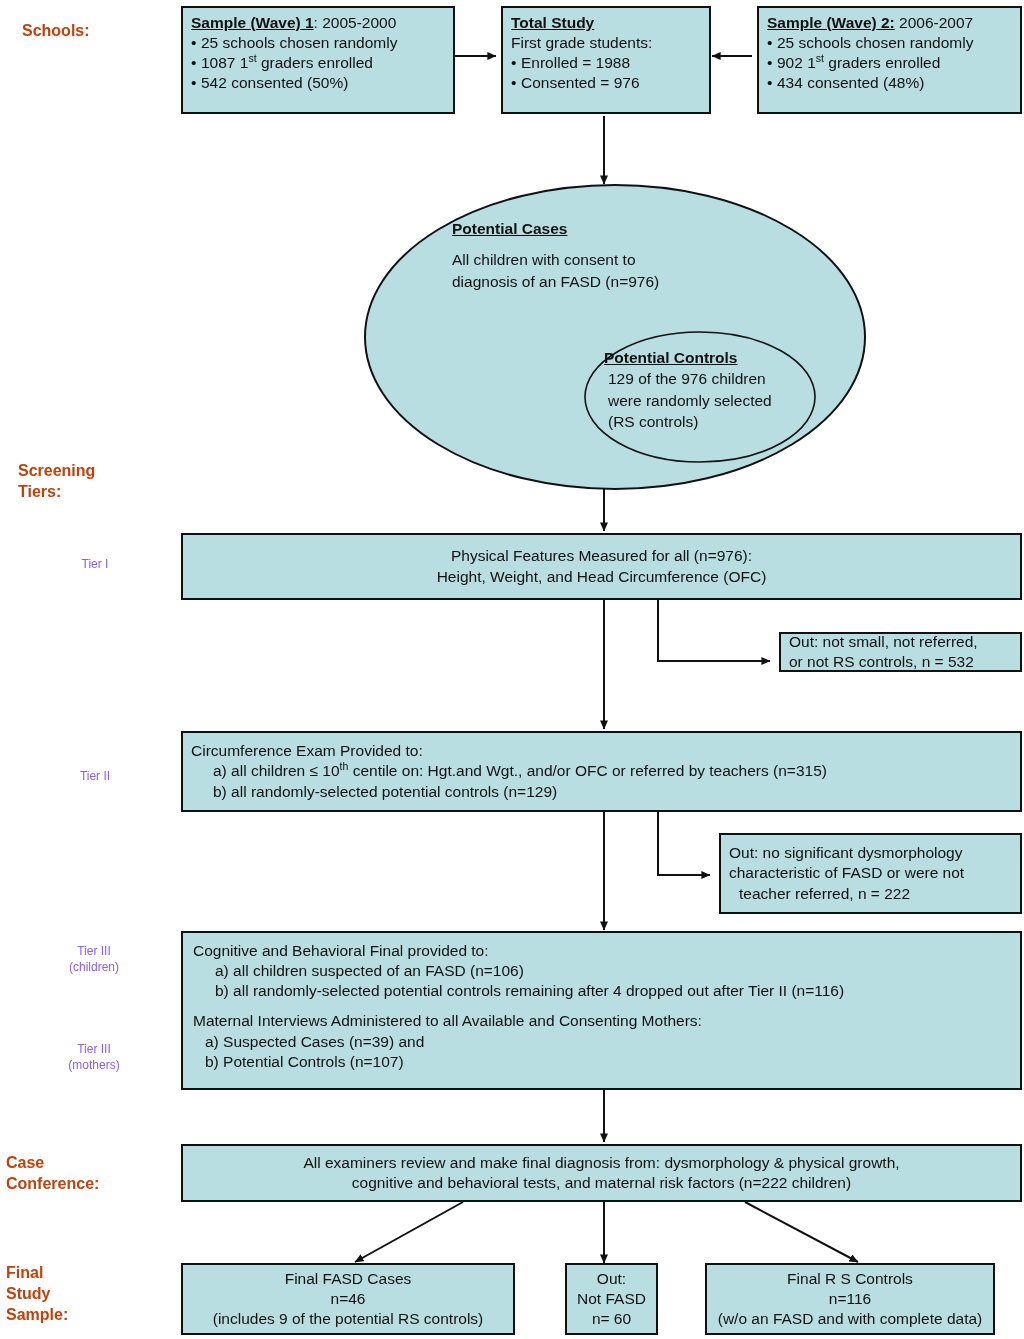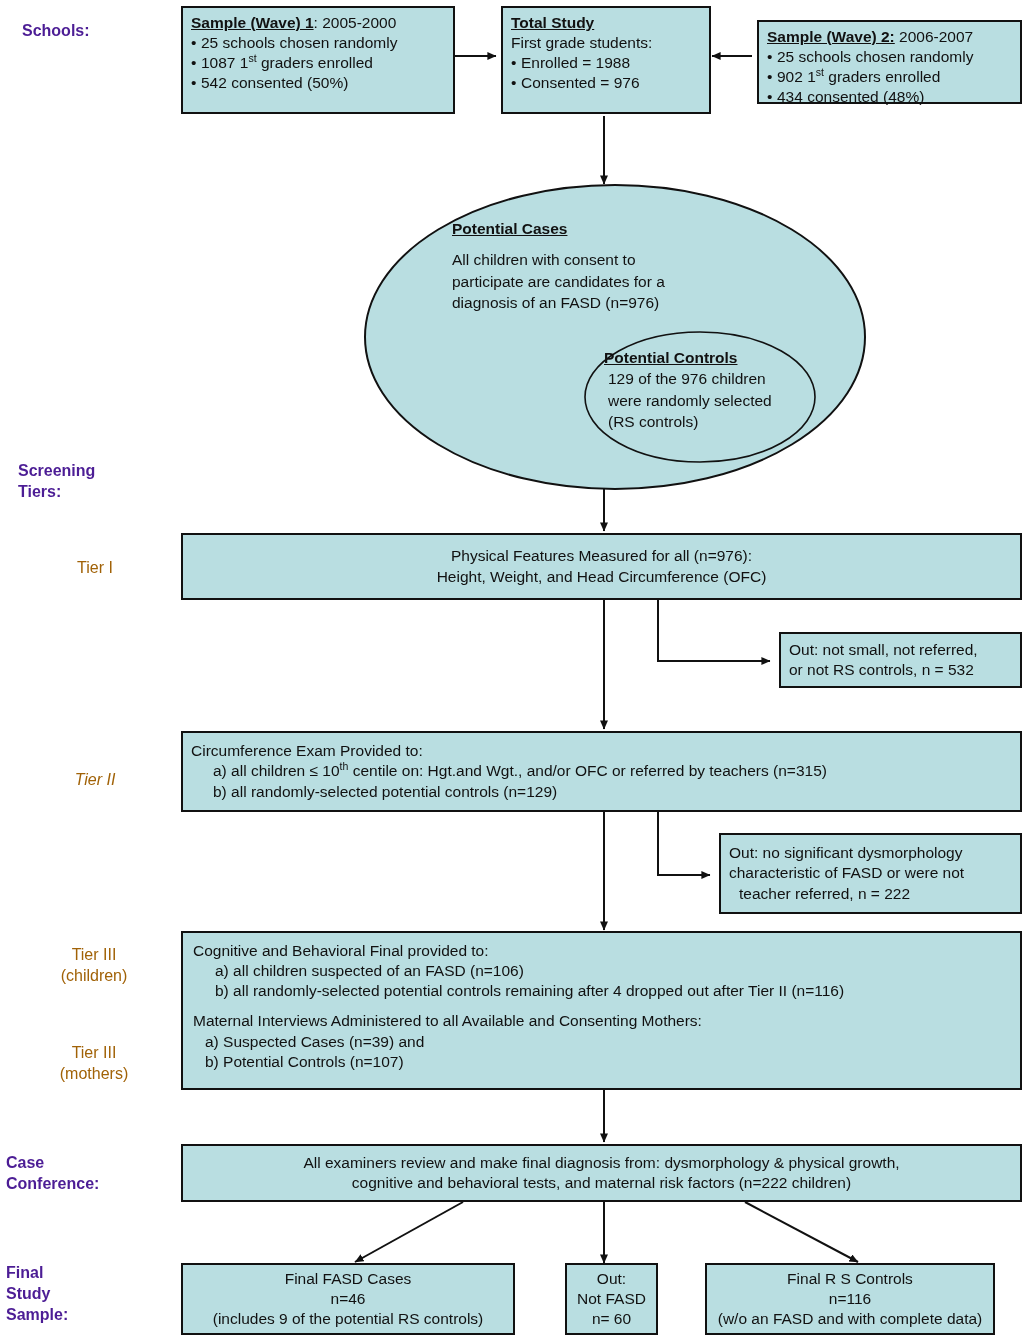--- a/index.html
+++ b/index.html
@@ -33,29 +33,29 @@
   .li .bul{ display:inline-block; width:10px; }
   sup{ font-size:0.68em; vertical-align:super; line-height:0; }
 
   
   .sidelabel{
     position:absolute;
     font-weight:bold;
     font-size:16px;
     line-height:1.32;
     white-space:pre-line;
-    color:#4c1d95;
+    color:#c2410c;
   }
   .tierlabel{
     position:absolute;
-    font-size:16px;
+    font-size:12px;
     line-height:1.32;
     text-align:center;
     white-space:pre-line;
-    color:#a16207;
+    color:#8b5cf6;
   }
 
   
   #vec{ position:absolute; left:0; top:0; width:1024px; height:1339px; pointer-events:none; }
 
   
   .elliptext{
     position:absolute;
     font-size:15.5px;
     line-height:1.38;
@@ -101,21 +101,21 @@
     <line x1="745" y1="1202" x2="858" y2="1262" stroke="#111" stroke-width="2" marker-end="url(#arrow)"></line>
   </svg>
 
   <div class="sidelabel" style="left:22px; top:20px;">Schools:</div>
 
   <div class="sidelabel" style="left:18px; top:460px;">Screening
 Tiers:</div>
 
   <div class="tierlabel" style="left:20px; top:557px; width:150px;">Tier I</div>
 
-  <div class="tierlabel" style="left:20px; top:769px; width:150px;font-style:italic;">Tier II</div>
+  <div class="tierlabel" style="left:20px; top:769px; width:150px;">Tier II</div>
 
   <div class="tierlabel" style="left:14px; top:944px; width:160px;">Tier III
 (children)</div>
 
   <div class="tierlabel" style="left:14px; top:1042px; width:160px;">Tier III
 (mothers)</div>
 
   <div class="sidelabel" style="left:6px; top:1152px;">Case
 Conference:</div>
 
@@ -130,48 +130,47 @@
     <span class="li"><span class="bul">•</span><span>542 consented (50%)</span></span>
   </div>
 
   <div class="box" style="left:501px; top:6px; width:210px; height:108px;">
     <span class="li bu">Total Study</span>
     <span class="li">First grade students:</span>
     <span class="li"><span class="bul">•</span><span>Enrolled = 1988</span></span>
     <span class="li"><span class="bul">•</span><span>Consented = 976</span></span>
   </div>
 
-  <div class="box" style="left:757px; top:6px; width:265px; height:84px;margin-top:14px;">
+  <div class="box" style="left:757px; top:6px; width:265px; height:108px;">
     <span class="li"><span class="bu">Sample (Wave) 2:</span><span>  2006-2007</span></span>
     <span class="li"><span class="bul">•</span><span>25 schools chosen randomly</span></span>
     <span class="li"><span class="bul">•</span><span>902  1</span><sup>st</sup><span> graders enrolled</span></span>
     <span class="li"><span class="bul">•</span><span>434 consented (48%)</span></span>
   </div>
 
   <div class="elliptext" style="left:452px; top:218px; width:330px;">
     <span class="li bu">Potential Cases</span>
     <span class="spacer"></span>
     <span class="li">All children with consent to</span>
-    <span class="li">participate are candidates for a</span>
     <span class="li">diagnosis of an FASD (n=976)</span>
   </div>
 
   <div class="elliptext" style="left:604px; top:347px; width:215px;">
     <span class="li bu">Potential Controls</span>
     <span class="li" style="padding-left:4px;">129 of the 976 children</span>
     <span class="li" style="padding-left:4px;">were randomly selected</span>
     <span class="li" style="padding-left:4px;">(RS controls)</span>
   </div>
 
   <div class="box center" style="left:181px; top:533px; width:841px; height:67px; display:flex; flex-direction:column; justify-content:center;">
     <span class="li b">Physical Features Measured for all (n=976):</span>
     <span class="li">Height, Weight, and Head Circumference (OFC)</span>
   </div>
 
-  <div class="box" style="left:779px; top:632px; width:243px; height:56px; display:flex; flex-direction:column; justify-content:center;">
+  <div class="box" style="left:779px; top:632px; width:243px; height:40px; display:flex; flex-direction:column; justify-content:center;">
     <span class="li"><span class="b">Out:</span><span> not small, not referred,</span></span>
     <span class="li">or not RS  controls, n = 532</span>
   </div>
 
   <div class="box" style="left:181px; top:731px; width:841px; height:81px; display:flex; flex-direction:column; justify-content:center;">
     <span class="li b">Circumference Exam Provided to:</span>
     <span class="li" style="padding-left:22px;"><span>a)  all children ≤ 10</span><sup>th</sup><span> centile on: Hgt.and Wgt.,  and/or OFC or referred by teachers (n=315)</span></span>
     <span class="li" style="padding-left:22px;">b)  all randomly-selected potential controls (n=129)</span>
   </div>
 

